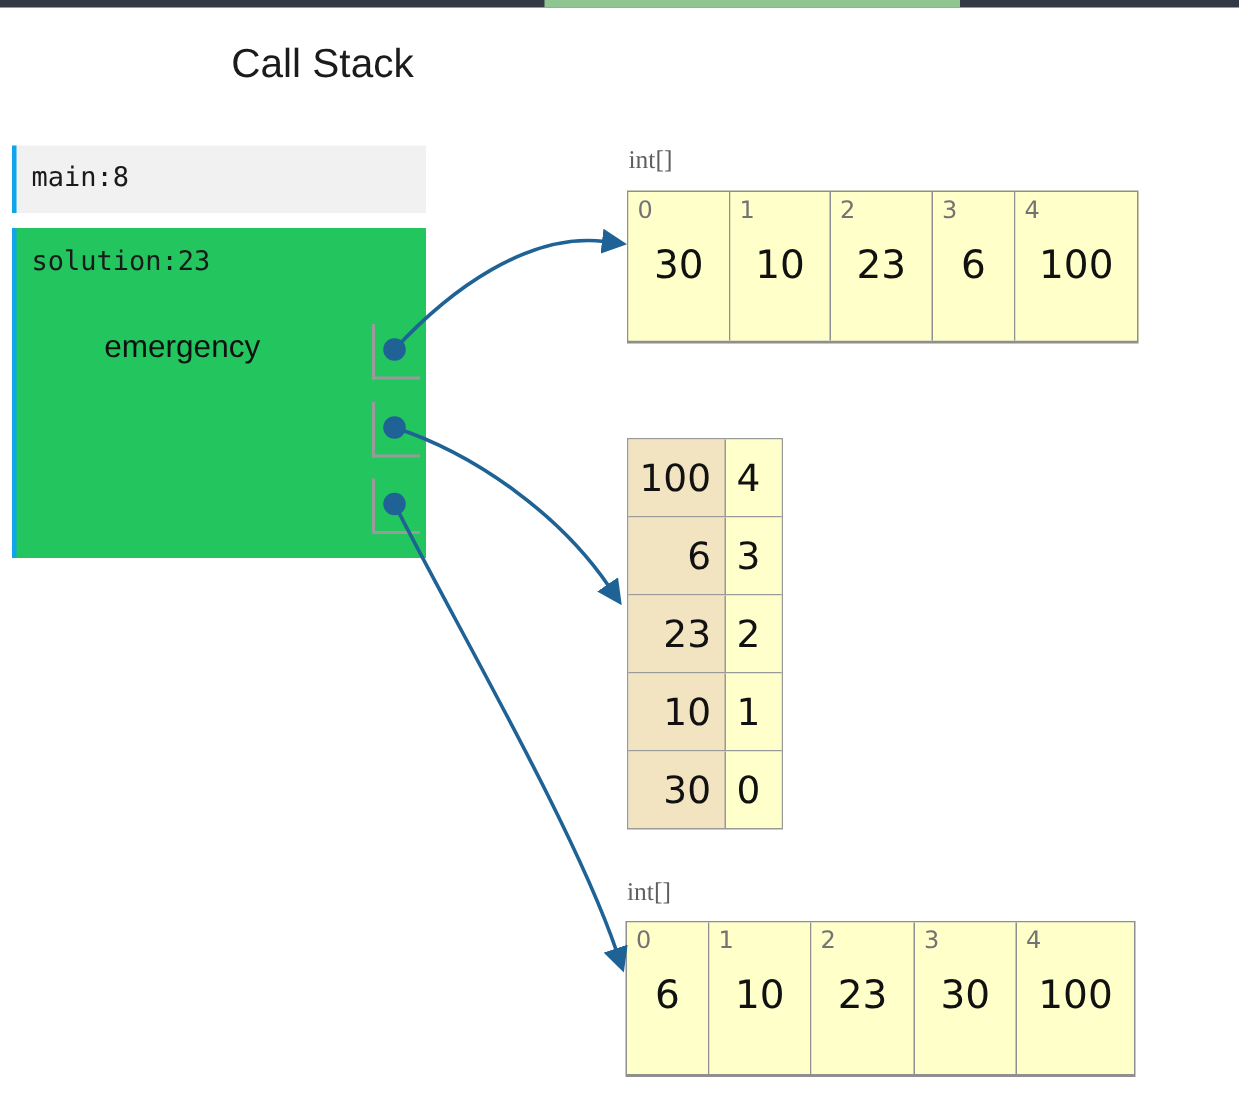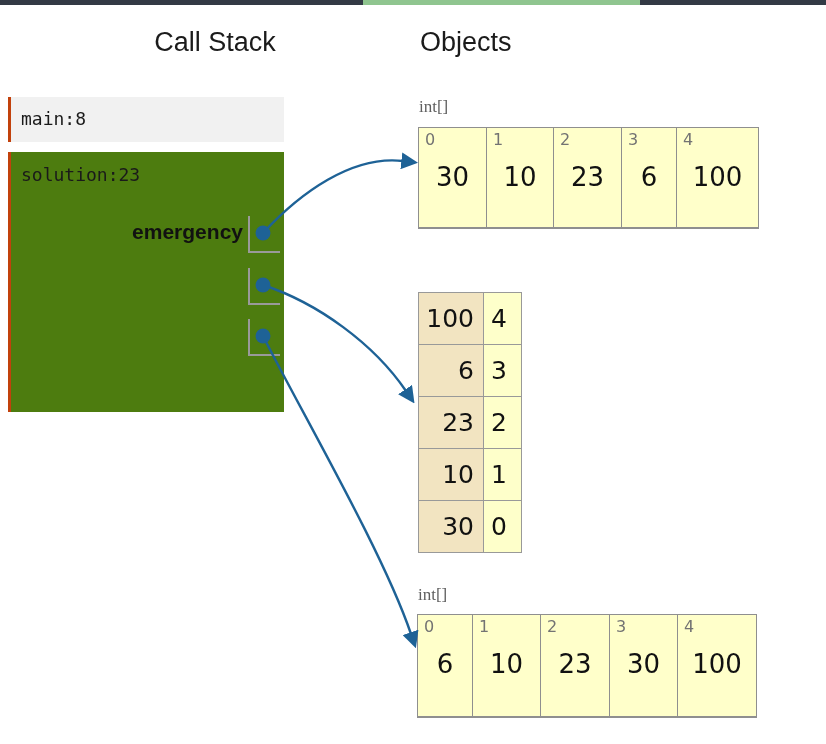--- a/index.html
+++ b/index.html
@@ -12,35 +12,35 @@
   .topbar-fill{position:absolute;left:363px;top:0;width:277px;height:5px;background:#8fc58f;}
   
   .col-header{
     position:absolute;top:27px;font-size:27px;color:#1b1b1b;
     font-family:"Liberation Sans",sans-serif;white-space:nowrap;
   }
   #hdr-stack{left:215px;transform:translateX(-50%);}
   #hdr-objects{left:420px;}
   
   .frame{
-    position:absolute;left:8px;width:276px;border-left:3px solid #c2410c;
+    position:absolute;left:8px;width:276px;border-left:3px solid #0ea5e9;
     box-sizing:border-box;
   }
   #frame-main{top:97px;height:45px;background:#f1f1f1;}
-  #frame-solution{top:152px;height:260px;background:#4d7c0f;}
+  #frame-solution{top:152px;height:220px;background:#22c55e;}
   .frame-label{
     font-family:"DejaVu Sans Mono","Liberation Mono",monospace;
     font-size:18px;color:#1a1a1a;white-space:nowrap;
   }
   #frame-main .frame-label{display:block;padding:11px 0 0 10px;}
   #frame-solution .frame-label{display:block;padding:12px 0 0 10px;}
   
   .var-name{
-    position:absolute;left:0;width:243px;text-align:right;
-    font-size:21px;color:#111111;white-space:nowrap;font-weight:bold;
+    position:absolute;left:0;width:243px;text-align:center;
+    font-size:21px;color:#111111;white-space:nowrap;
   }
   #var-0{top:220px;} #var-1{top:272px;} #var-2{top:324px;}
   .slot{
     position:absolute;left:248px;width:32px;height:37px;
     border-left:2px solid #9a9a9a;border-bottom:2px solid #9a9a9a;
     box-sizing:border-box;
   }
   #slot-0{top:216px;} #slot-1{top:268px;} #slot-2{top:319px;}
   
   .obj-label{
@@ -92,21 +92,20 @@
 </head>
 <body>
 
 <div id="canvas">
 
   <div class="topbar">
     <div class="topbar-fill"></div>
   </div>
 
   <div class="col-header" id="hdr-stack">Call Stack</div>
-  <div class="col-header" id="hdr-objects">Objects</div>
 
   <div class="frame" id="frame-main">
     <span class="frame-label">main:8</span>
   </div>
 
   <div class="frame" id="frame-solution">
     <span class="frame-label">solution:23</span>
   </div>
 
   <div class="var-name" id="var-0">emergency</div>

